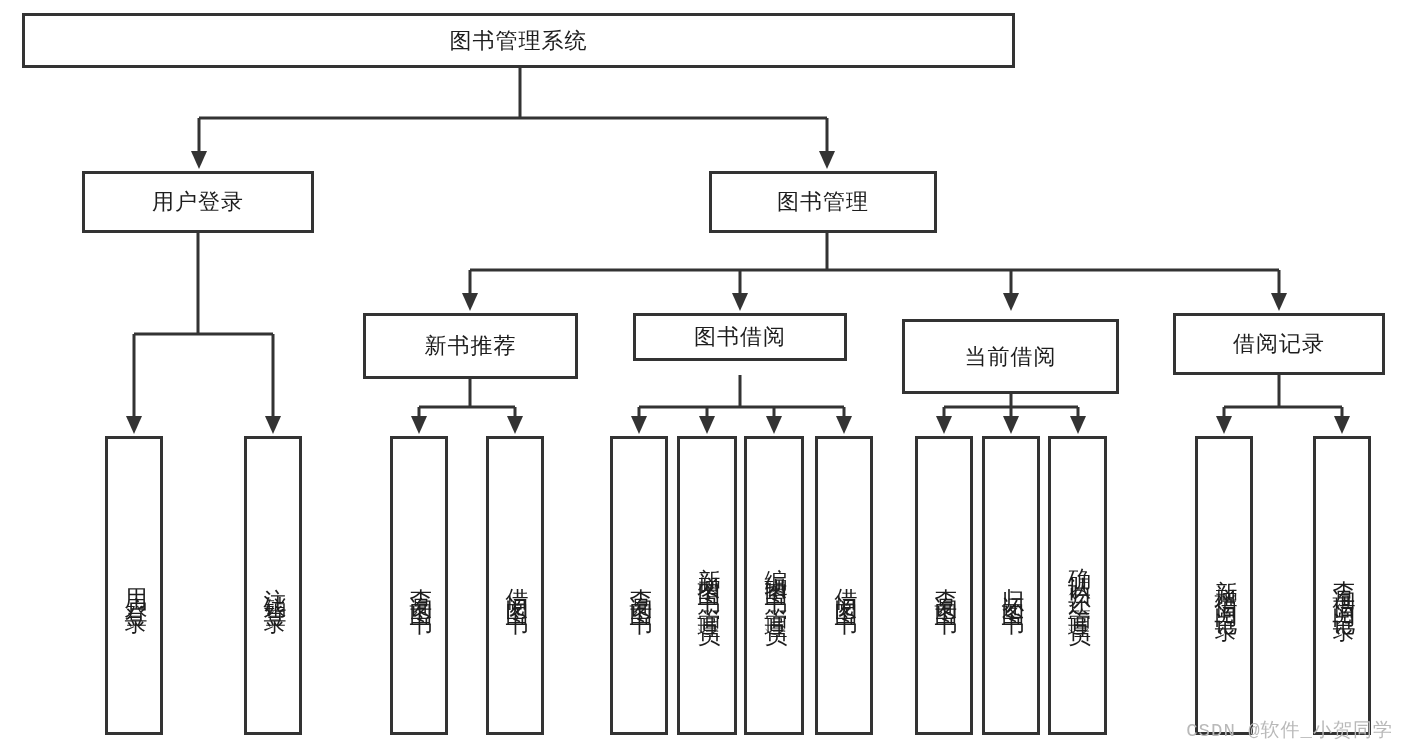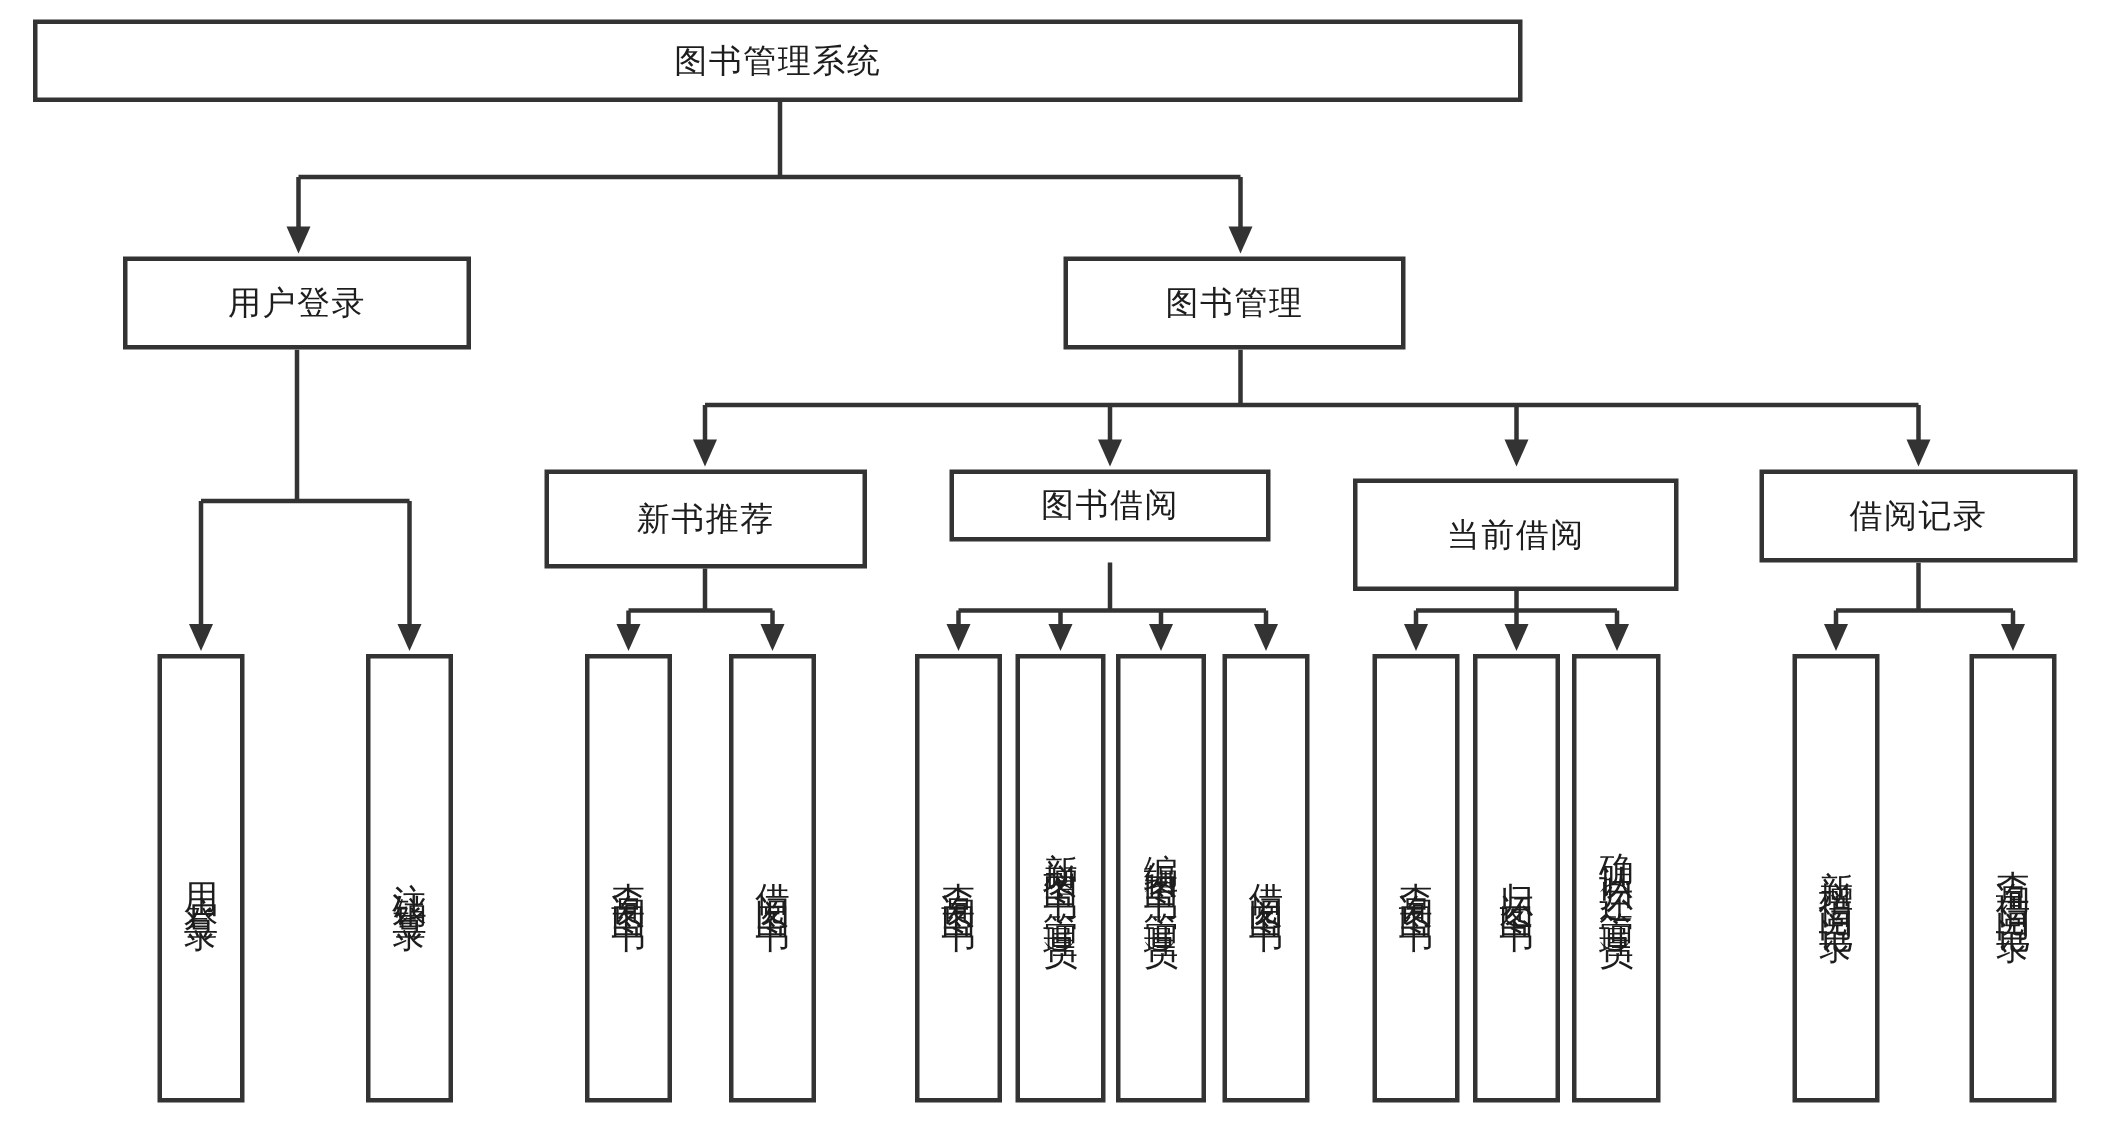--- a/index.html
+++ b/index.html
@@ -1,21 +1,21 @@
 <!DOCTYPE html>
 <html><head>
 <meta charset="utf-8">
 <style>
   html, body { margin: 0; padding: 0; background: #ffffff; }
   .canvas {
     position: relative;
     width: 1405px;
     height: 747px;
     background: #ffffff;
-    font-family: Liberation Serif, serif;
+    font-family: Liberation Mono, monospace;
     overflow: hidden;
   }
   .edges {
     position: absolute;
     left: 0; top: 0;
     width: 1405px; height: 747px;
     z-index: 1;
   }
   .edges path {
     fill: none;
@@ -164,14 +164,15 @@
     <span class="vtext">确认归还（管理员）</span>
   </div>
 
   <div class="box leaf" style="left:1195px; top:436px; width:58px; height:299px;">
     <span class="vtext">新增借阅记录</span>
   </div>
   <div class="box leaf" style="left:1313px; top:436px; width:58px; height:299px;">
     <span class="vtext">查询借阅记录</span>
   </div>
 
+  <div class="watermark">CSDN @软件_小贺同学</div>
 
 </div>
 
 </body></html>

